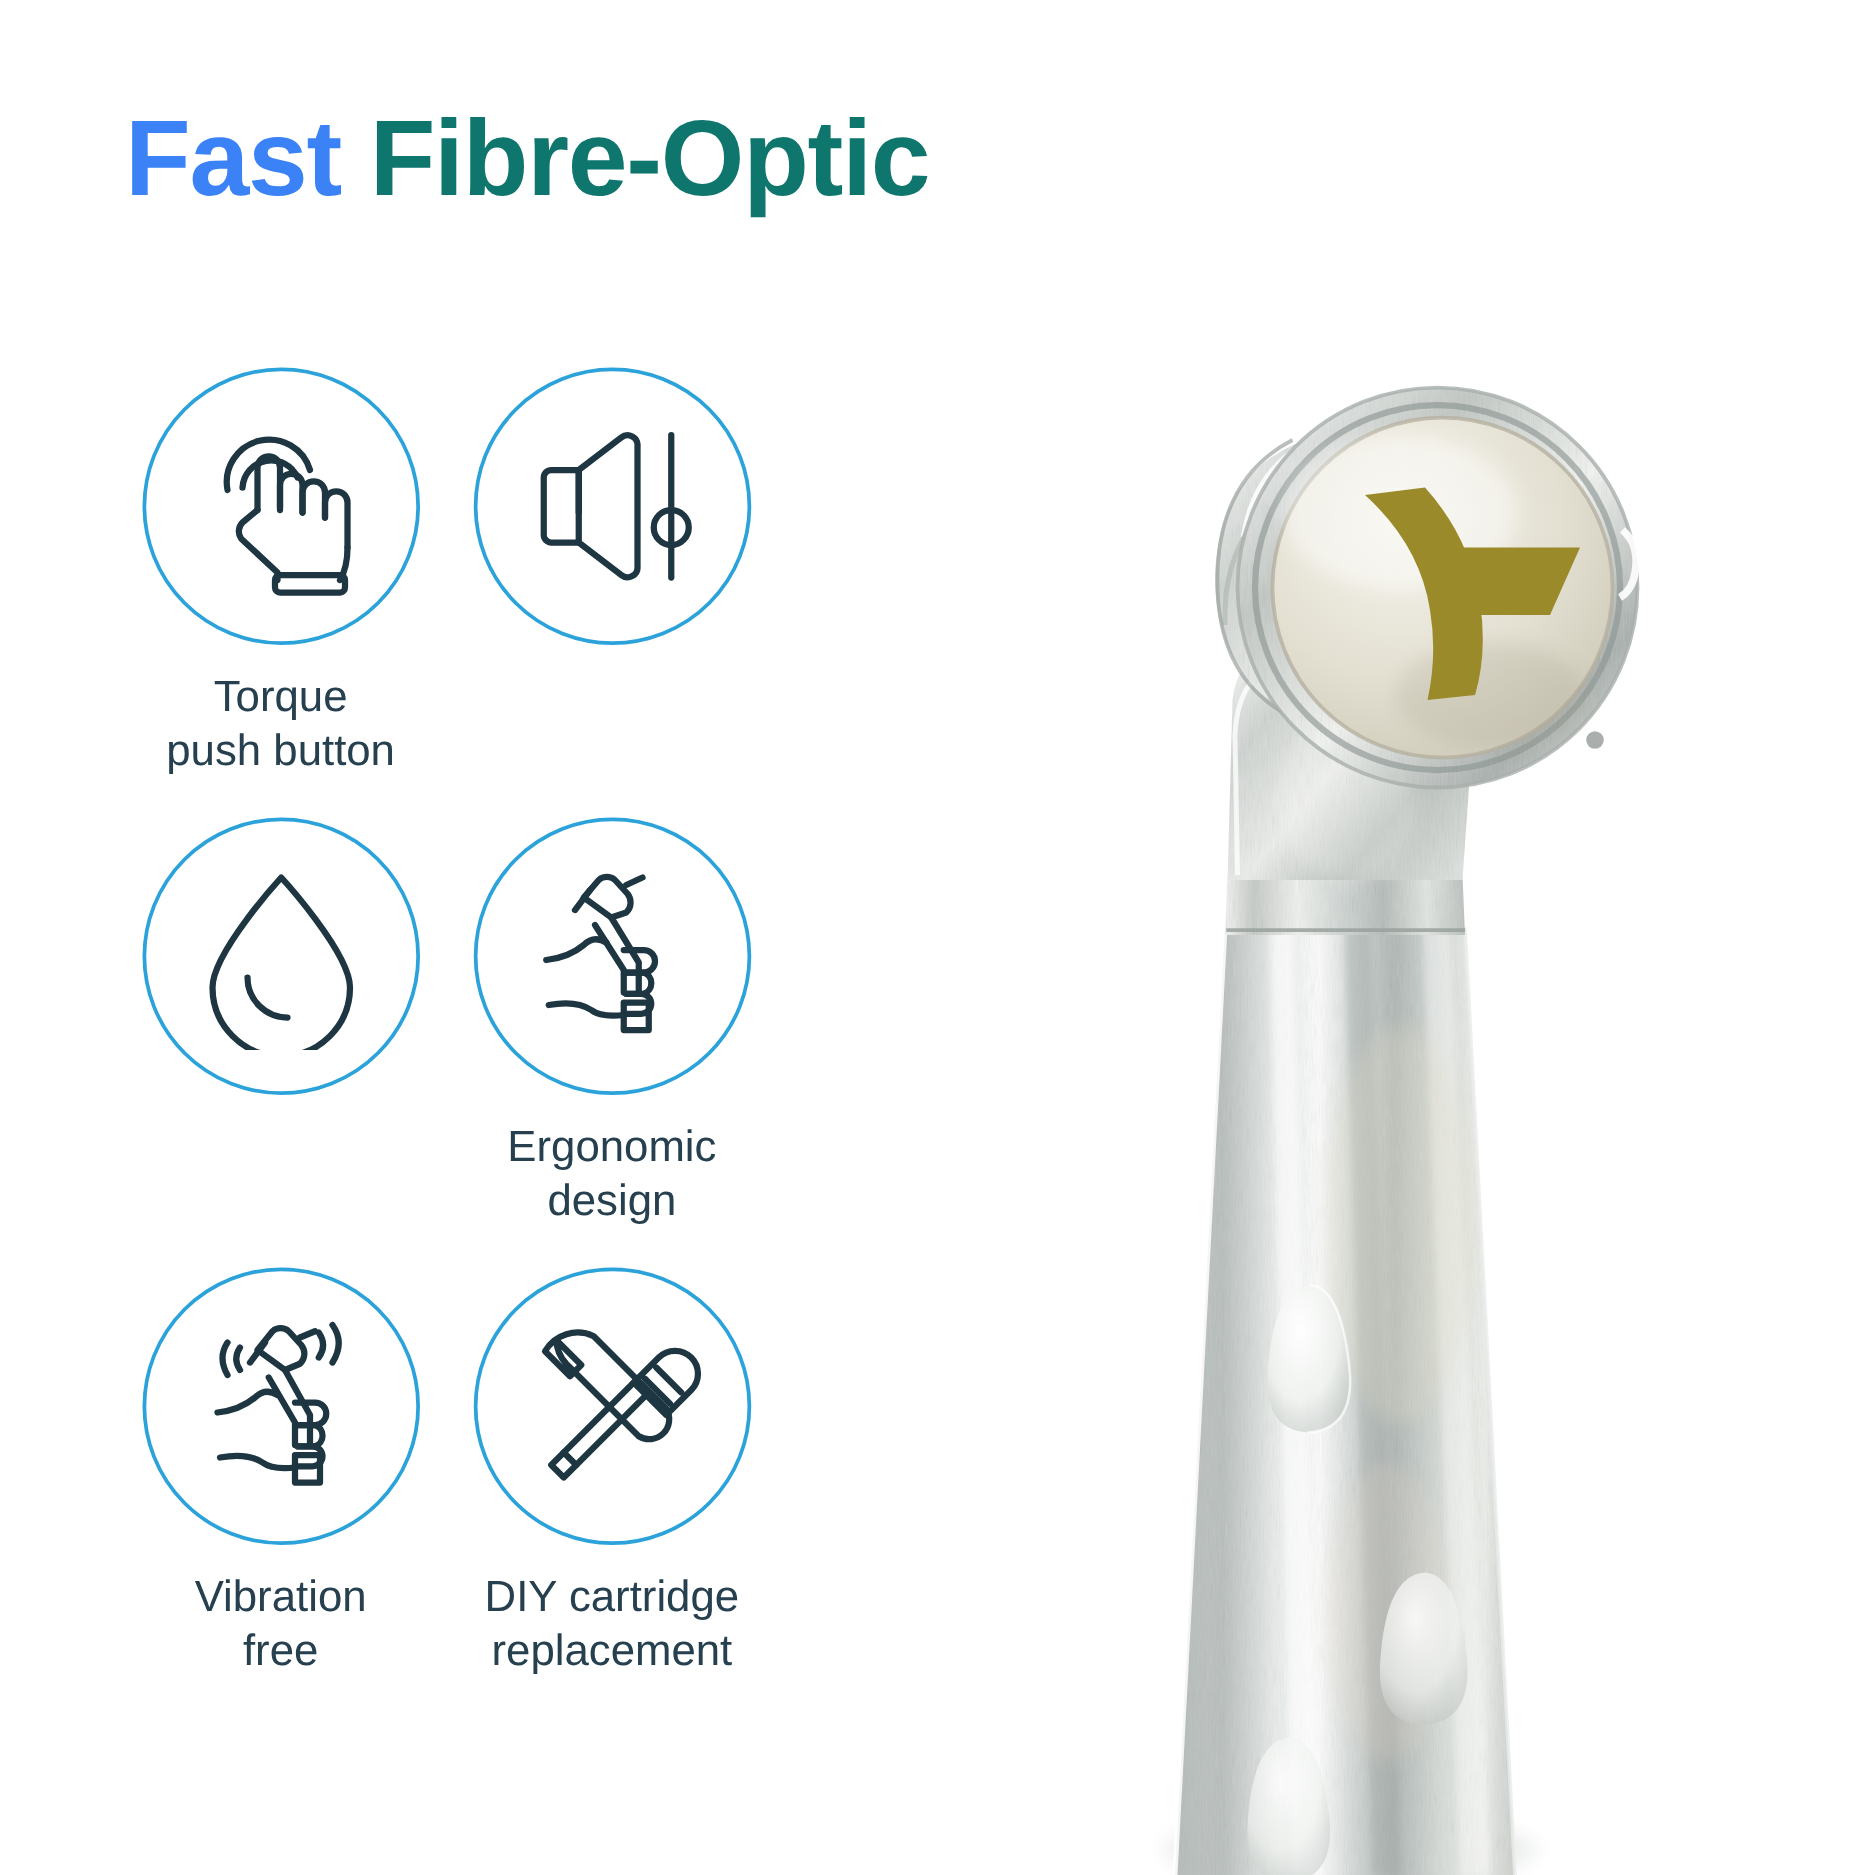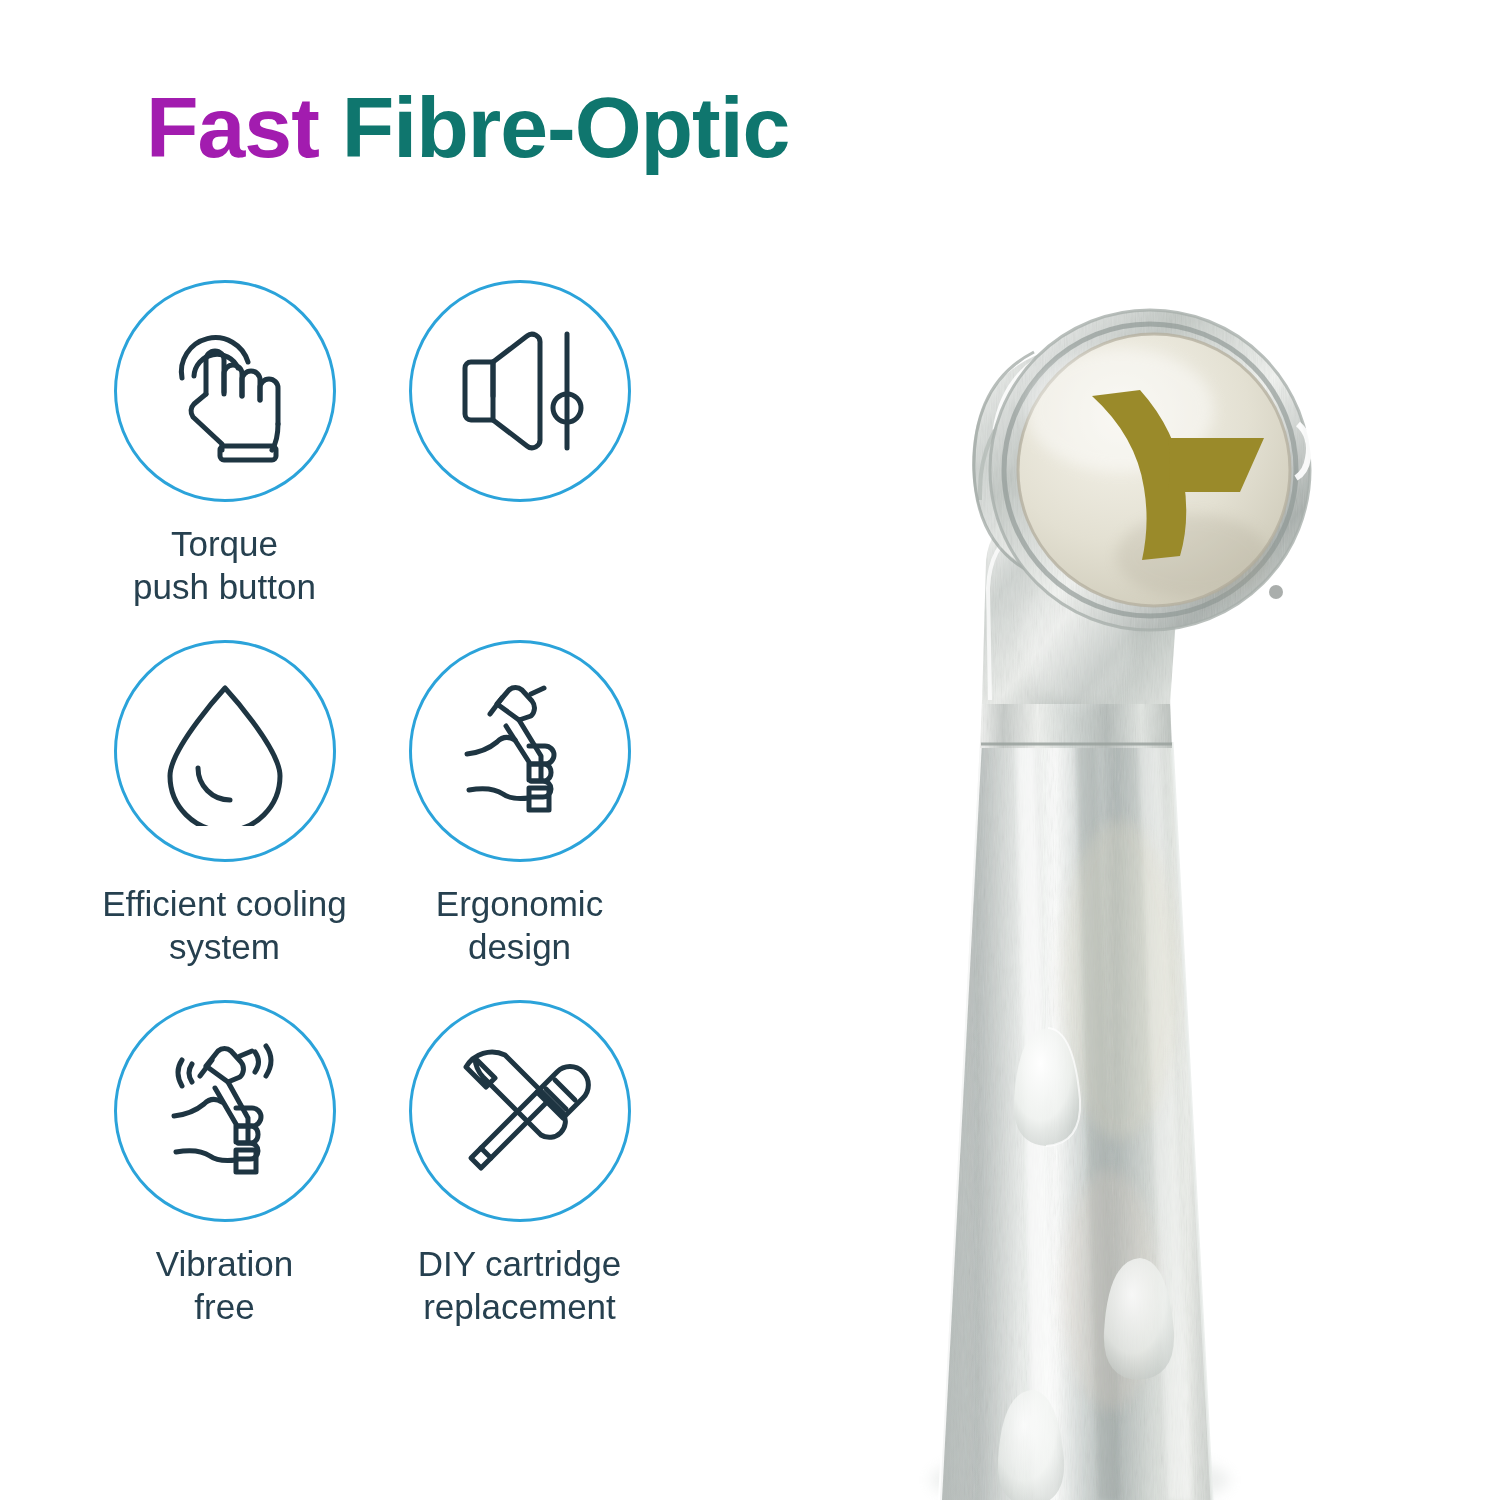--- a/index.html
+++ b/index.html
@@ -23,33 +23,32 @@
   #title {
     position: absolute;
     left: 100px;
     top: 82px;
     font-size: 86px;
     font-weight: bold;
     letter-spacing: -1px;
     white-space: nowrap;
     line-height: 1.05;
   }
-  #title .w1 { color: #a21caf; margin-left: 46px; }
+  #title .w1 { color: #3b82f6; }
   #title .w2 { color: #0f766e; }
 
   
   #features {
     position: absolute;
     left: 92px;
-    top: 280px;
+    top: 294px;
     width: 680px;
     display: grid;
     grid-template-columns: 265px 265px;
     grid-template-rows: 360px 360px 360px;
-    column-gap: 30px;
   }
 
   .feature {
     display: flex;
     flex-direction: column;
     align-items: center;
   }
 
   .icon-ring {
     width: 222px;
@@ -136,22 +135,20 @@
       </div>
     </div>
 
     <div class="feature">
       <div class="icon-ring">
         <svg width="150" height="150" viewBox="0 0 150 150" fill="none" stroke="#1e3542" stroke-width="5" stroke-linecap="round" stroke-linejoin="round">
           <path d="M75 12 C75 12 20 72 20 100 a55 55 0 0 0 110 0 C130 72 75 12 75 12 Z"></path>
           <path d="M48 92 a32 32 0 0 0 32 32"></path>
         </svg>
       </div>
-      <div class="feature-label">Efficient cooling
-system</div>
     </div>
 
     <div class="feature">
       <div class="icon-ring">
         <svg width="150" height="150" viewBox="0 0 150 150" fill="none" stroke="#1e3542" stroke-width="5" stroke-linecap="round" stroke-linejoin="round">
 
           <path d="M52 28 L64 14 a10 10 0 0 1 13 0 l10 11 a11 11 0 0 1 -1 15 L74 44 Z"></path>
 
           <line x1="45" y1="38" x2="57" y2="22"></line>
 

